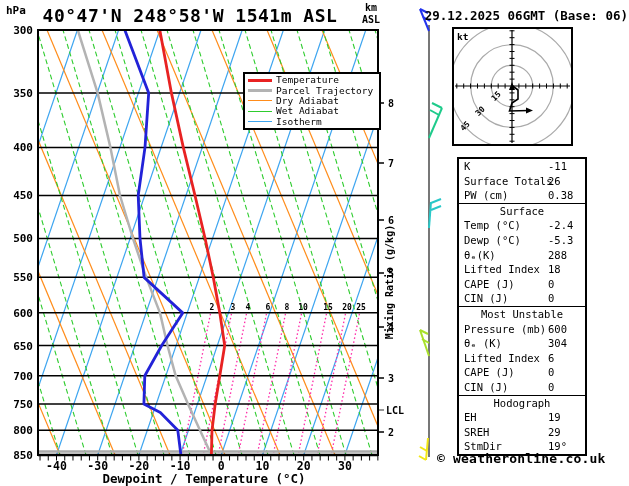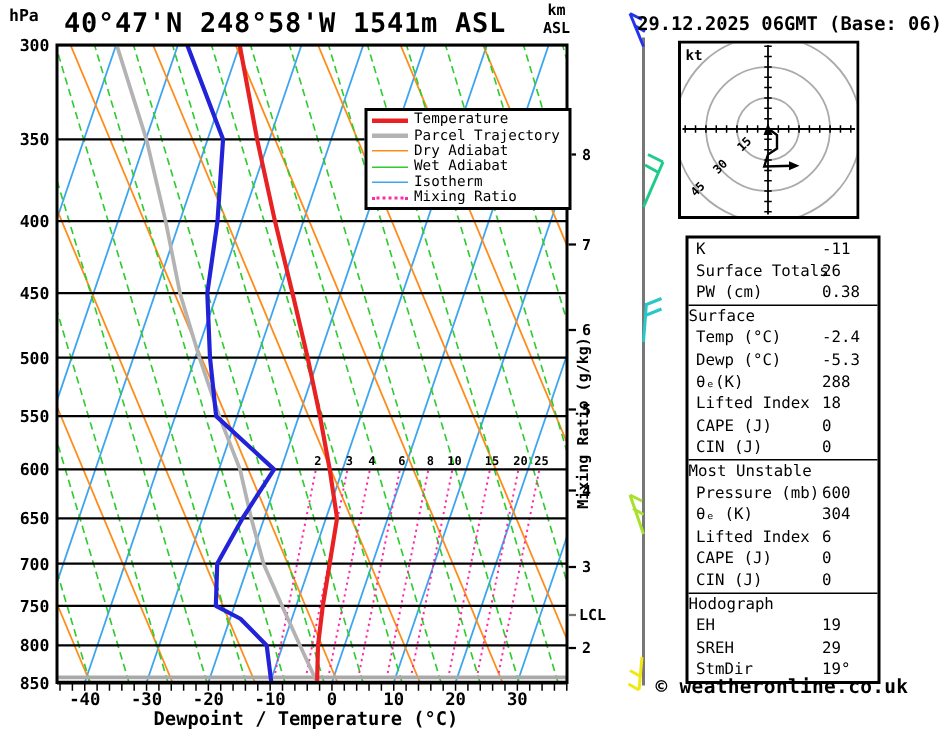--- a/index.html
+++ b/index.html
@@ -15,21 +15,21 @@
   #asl-label{left:362px;top:14px;font-size:10px;}
   #datetime{left:404px;top:8px;width:224px;text-align:right;font-size:12.5px;}
   #legend{left:243px;top:29px;width:134px;border:2px solid #000;background:#fff;padding:1px 0 1px 0;margin-top:43px;}
   .lg-row{display:flex;align-items:center;height:10.4px;font-size:9.5px;line-height:10px;}
   .lg-swatch{width:24px;margin:0 4px 0 3px;flex:0 0 auto;}
   #mixing-axis-label{left:321px;top:275px;width:140px;height:14px;text-align:center;font-size:10px;
       transform:rotate(-90deg);font-weight:bold;}
   #datatable{left:457px;top:157px;width:126px;border:2px solid #000;background:#fff;font-size:10.5px;}
   .sec{border-top:1.5px solid #000;}
   .sec:first-child{border-top:none;}
-  .sec-h{height:14.6px;line-height:14.6px;}
+  .sec-h{height:14.6px;line-height:14.6px;text-align:center;}
   .t-row{height:14.6px;line-height:14.6px;position:relative;white-space:nowrap;}
   .t-lbl{position:absolute;left:5px;}
   .t-val{position:absolute;left:89px;}
   #copyright{left:437px;top:451px;font-size:13px;letter-spacing:0.2px;}
 </style>
 </head>
 <body>
 
 <div id="stage">
 
@@ -271,24 +271,20 @@
         <span>Dry Adiabat</span>
       </div>
       <div class="lg-row">
         <span class="lg-swatch" style="border-top: 1.5px solid rgb(46, 204, 46);"></span>
         <span>Wet Adiabat</span>
       </div>
       <div class="lg-row">
         <span class="lg-swatch" style="border-top: 1.5px solid rgb(61, 165, 240);"></span>
         <span>Isotherm</span>
       </div>
-      <div class="lg-row">
-        <span class="lg-swatch" style="border-top: 2px dotted rgb(255, 42, 168);"></span>
-        <span>Mixing Ratio</span>
-      </div>
     </div>
 
   <div class="abs" id="mixing-axis-label">Mixing Ratio (g/kg)</div>
 
   <svg id="hodo" width="121" height="120" style="left:452px;top:27px;">
       <defs>
         <clipPath id="hc">
           <rect x="2" y="2" width="117" height="115"></rect>
         </clipPath>
       </defs>

